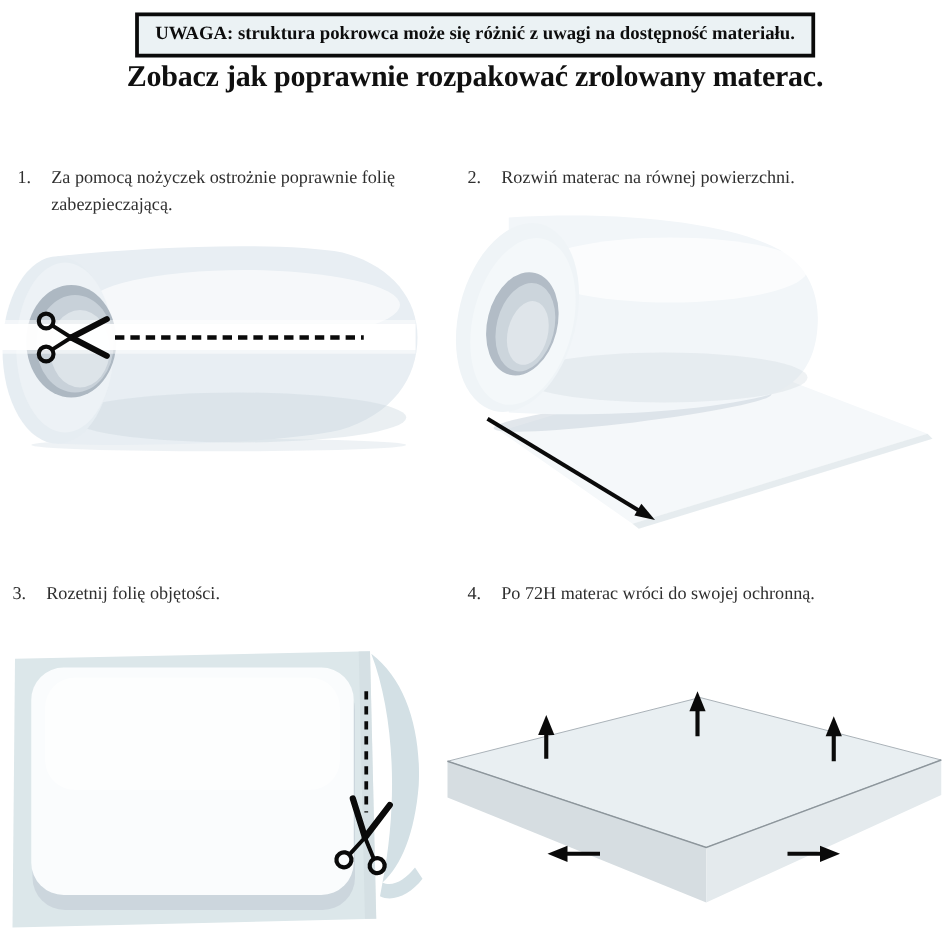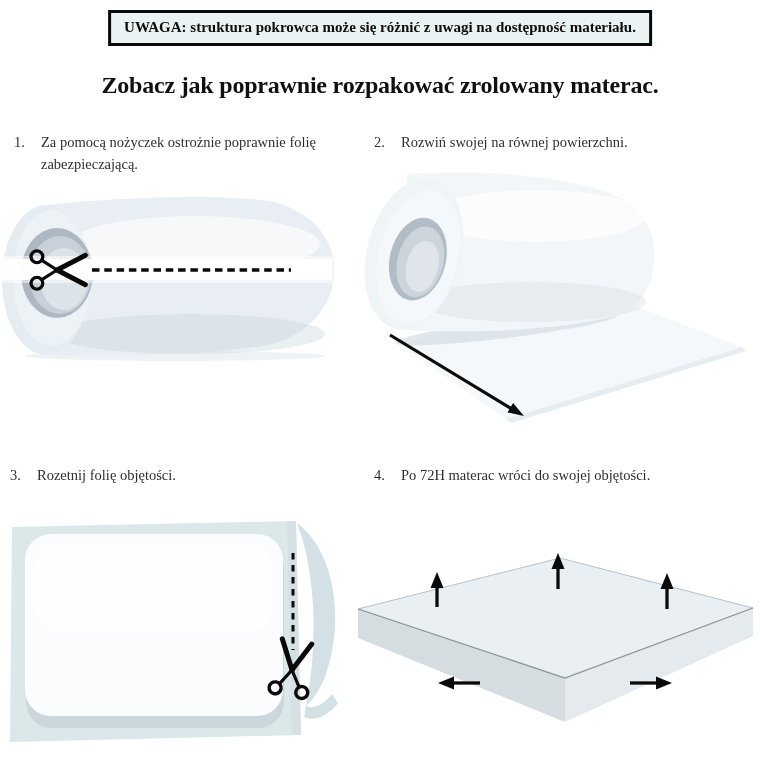--- a/index.html
+++ b/index.html
@@ -7,21 +7,21 @@
     position:relative;width:760px;height:760px;background:#ffffff;
     font-family:Liberation Serif, serif;overflow:hidden;
   }
   .notice{
     position:absolute;top:10px;left:50%;transform:translateX(-50%);
     border:3px solid #0a0a0a;background:#ebf2f4;color:#0d0d0d;
     font-size:15px;font-weight:bold;white-space:nowrap;
     padding:5px 13px;line-height:1.3;
   }
   .title{
-    position:absolute;top:72px;left:0;width:760px;margin:0;
+    position:absolute;top:49px;left:0;width:760px;margin:0;
     text-align:center;font-size:24px;font-weight:bold;color:#101010;
     letter-spacing:-0.2px;white-space:nowrap;
   }
   .step{
     position:absolute;display:flex;color:#2f2f2f;
     font-size:14.5px;line-height:22px;
   }
   .step .num{flex:0 0 27px;}
   .step .txt{flex:1;}
   .step1{left:14px;top:131px;width:320px;}
@@ -45,29 +45,29 @@
   </div>
 
   <h1 class="title">Zobacz jak poprawnie rozpakować zrolowany materac.</h1>
 
   <div class="step step1">
     <span class="num">1.</span>
     <span class="txt">Za pomocą nożyczek ostrożnie poprawnie folię zabezpieczającą.</span>
   </div>
   <div class="step step2">
     <span class="num">2.</span>
-    <span class="txt">Rozwiń swojej na równej powierzchni.</span>
+    <span class="txt">Rozwiń materac na równej powierzchni.</span>
   </div>
   <div class="step step3">
     <span class="num">3.</span>
     <span class="txt">Rozetnij folię objętości.</span>
   </div>
   <div class="step step4">
     <span class="num">4.</span>
-    <span class="txt">Po 72H materac wróci do swojej objętości.</span>
+    <span class="txt">Po 72H materac wróci do swojej ochronną.</span>
   </div>
 
   <svg class="ill ill1" width="345" height="178" viewBox="0 0 345 178">
 
     <ellipse cx="175" cy="170" rx="150" ry="5" fill="#e2e9ef" opacity="0.6"></ellipse>
 
     <path d="M46 19 C 130 10, 230 8, 274 16 C 312 26, 334 52, 334 84 C 334 116, 314 146, 272 158 C 225 168, 120 172, 46 169 Z" fill="#e8eef3"></path>
     <ellipse cx="190" cy="148" rx="135" ry="20" fill="#c9d4de" opacity="0.38"></ellipse>
     <ellipse cx="195" cy="58" rx="125" ry="28" fill="#ffffff" opacity="0.6"></ellipse>
 

